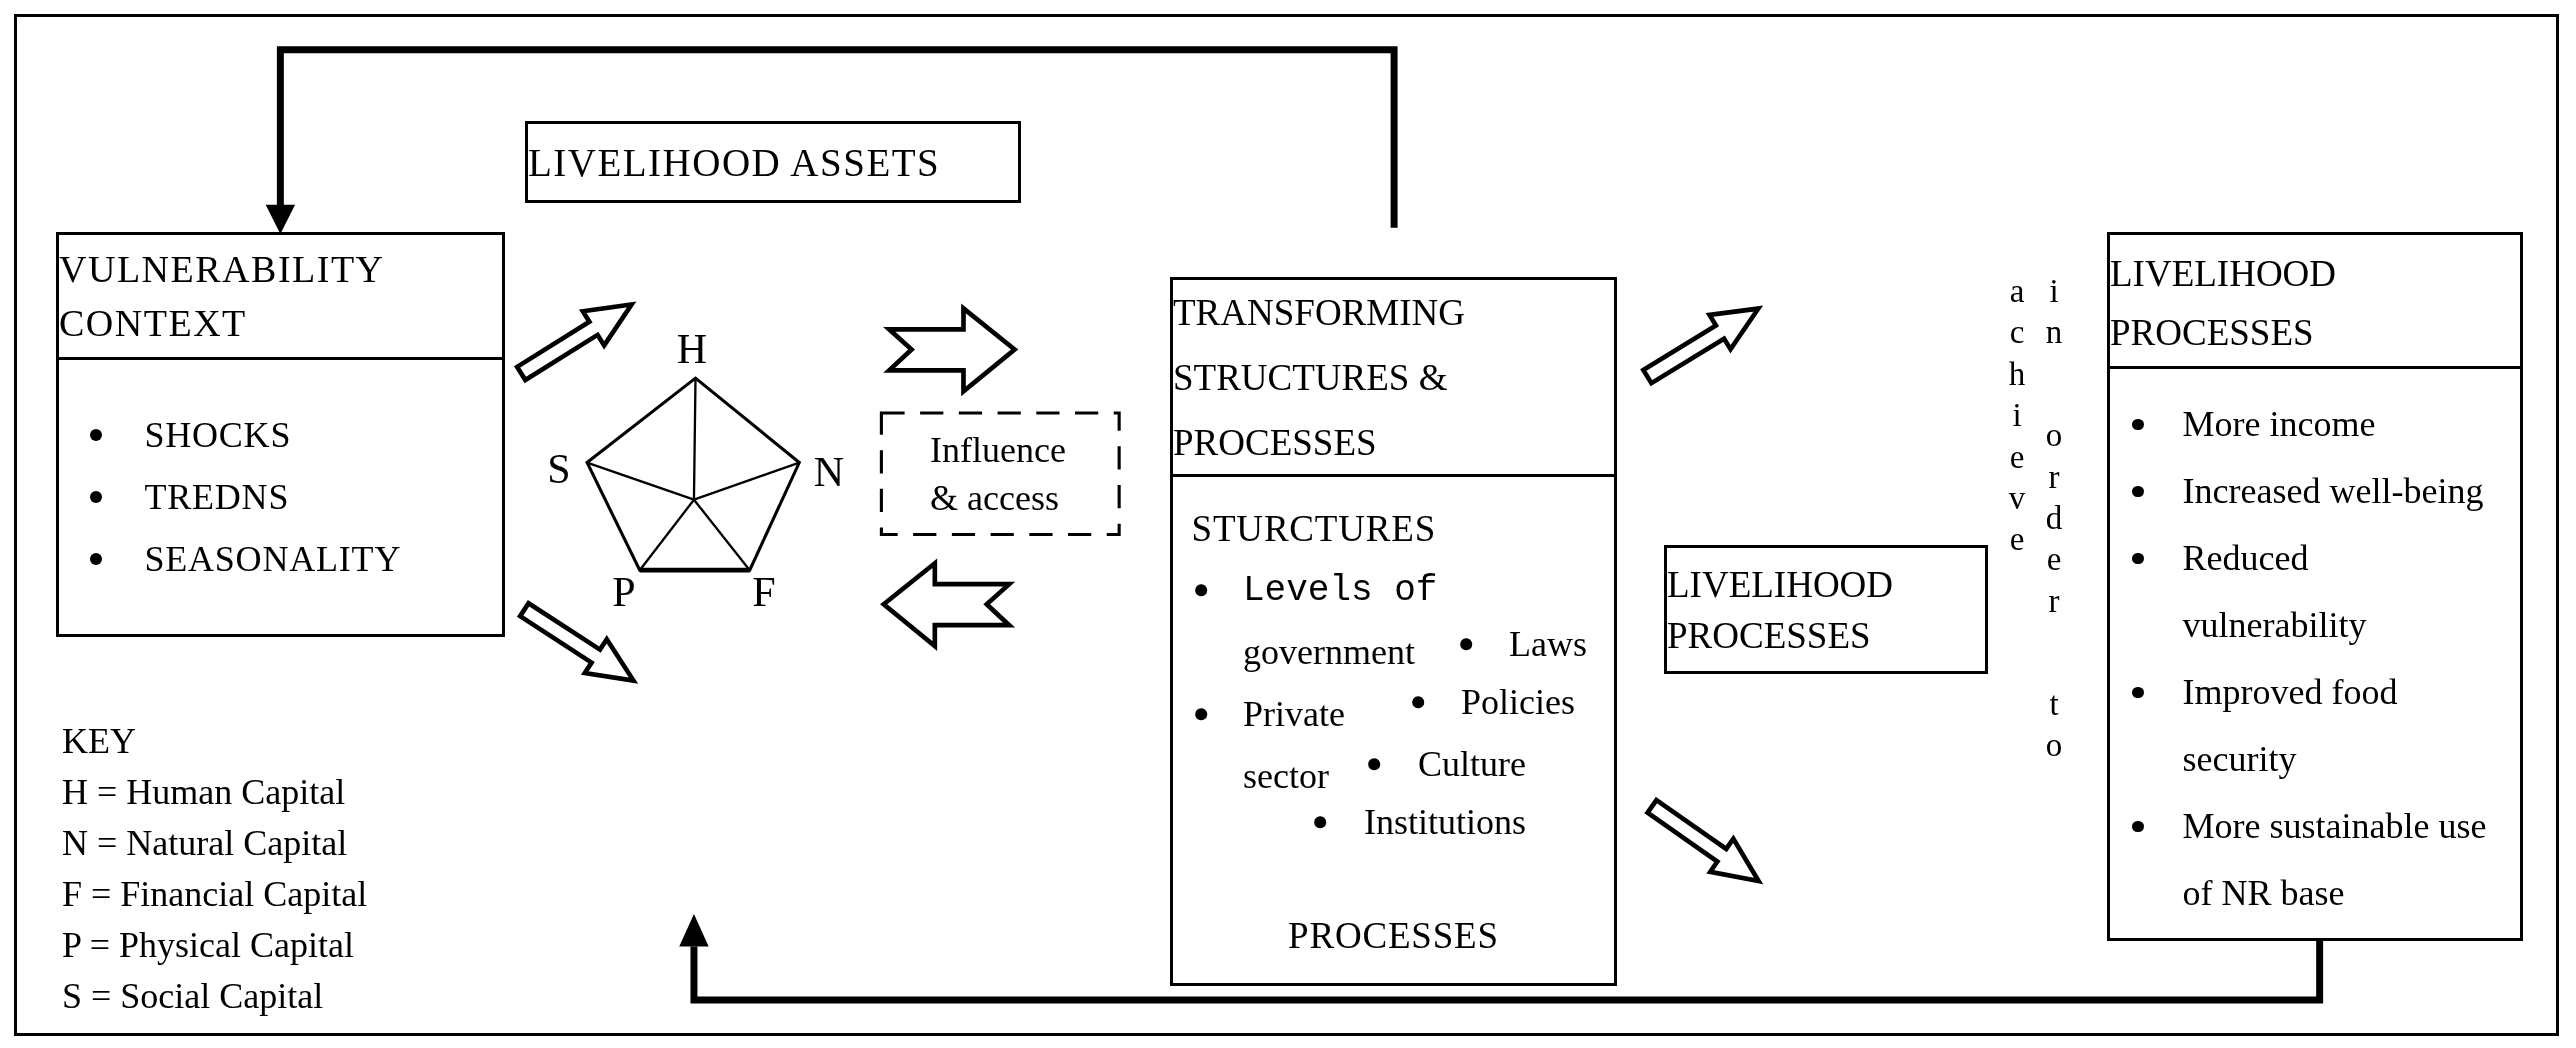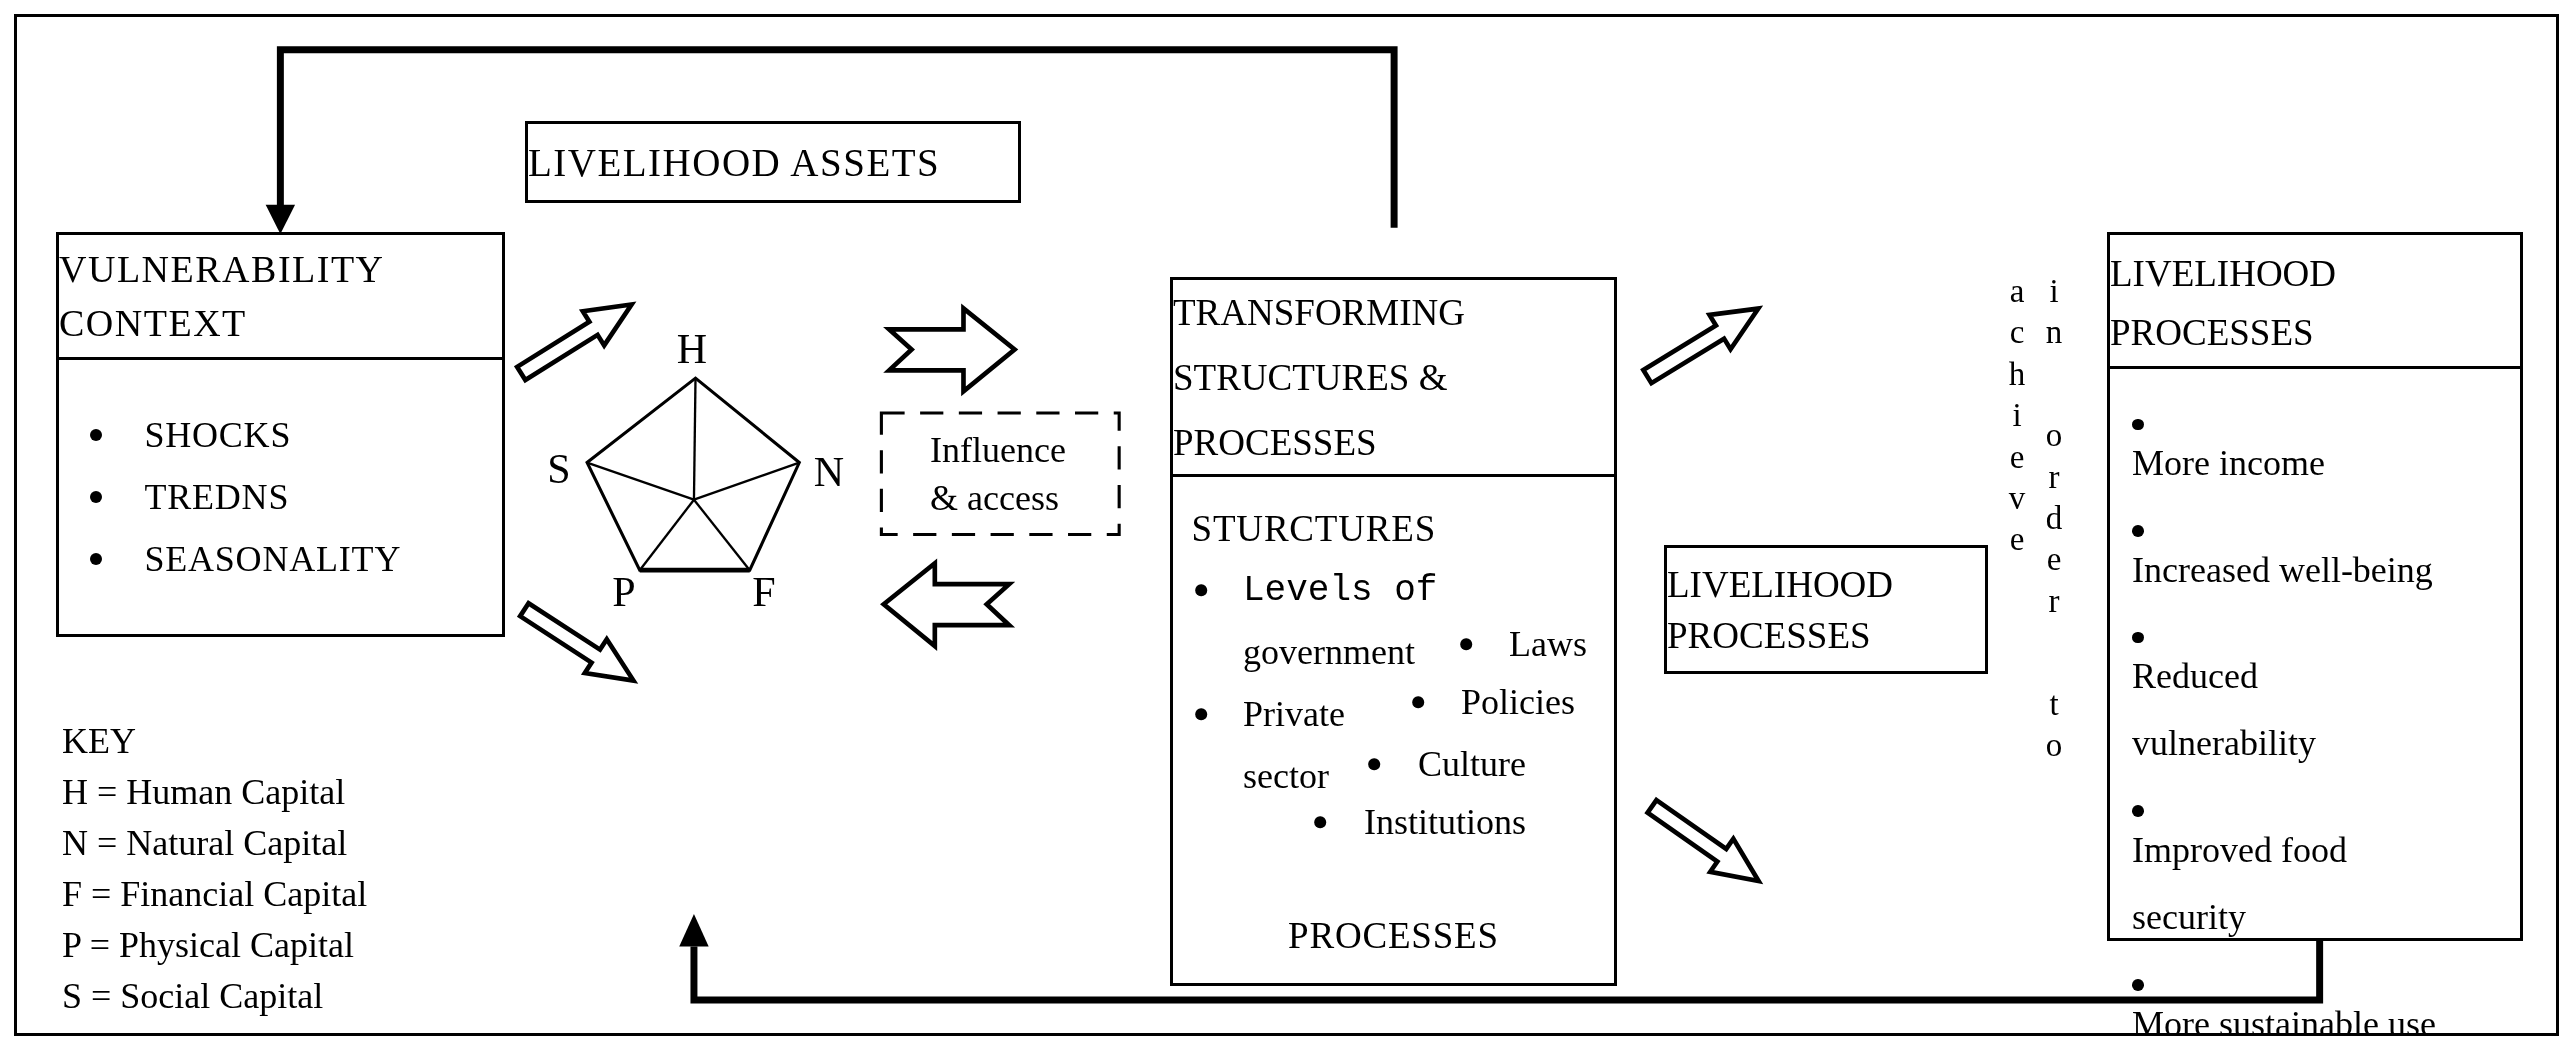--- a/index.html
+++ b/index.html
@@ -41,21 +41,21 @@
   .strat-box{left:1664px;top:545px;width:324px;height:129px;font-size:37px;line-height:51px;}
   
   .vertical-txt{position:absolute;left:2026px;top:273px;height:643px;width:46px;
                 writing-mode:vertical-rl;text-orientation:upright;font-size:33px;
                 letter-spacing:5.4px;word-spacing:20px;text-align:left;}
   
   .out-box{left:2107px;top:232px;width:416px;height:709px;}
   .out-head{height:126px;border-bottom:3.1px solid #000;font-size:37px;line-height:59px;
             padding-top:4.6px;}
   .out-list{margin-top:22px;padding-left:22px;}
-  .out-item{display:flex;align-items:flex-start;font-size:36px;line-height:67px;flex-direction:column;}
+  .out-item{display:flex;align-items:flex-start;font-size:36px;line-height:67px;}
   .out-item .dot{margin-top:28px;margin-right:39px;width:11.6px;height:11.6px;}
   .out-item .txt{width:304px;}
   
   .key-block{position:absolute;left:62px;top:716px;font-size:36px;line-height:51px;}
 </style>
 </head>
 <body>
 
 <div class="stage">
 

